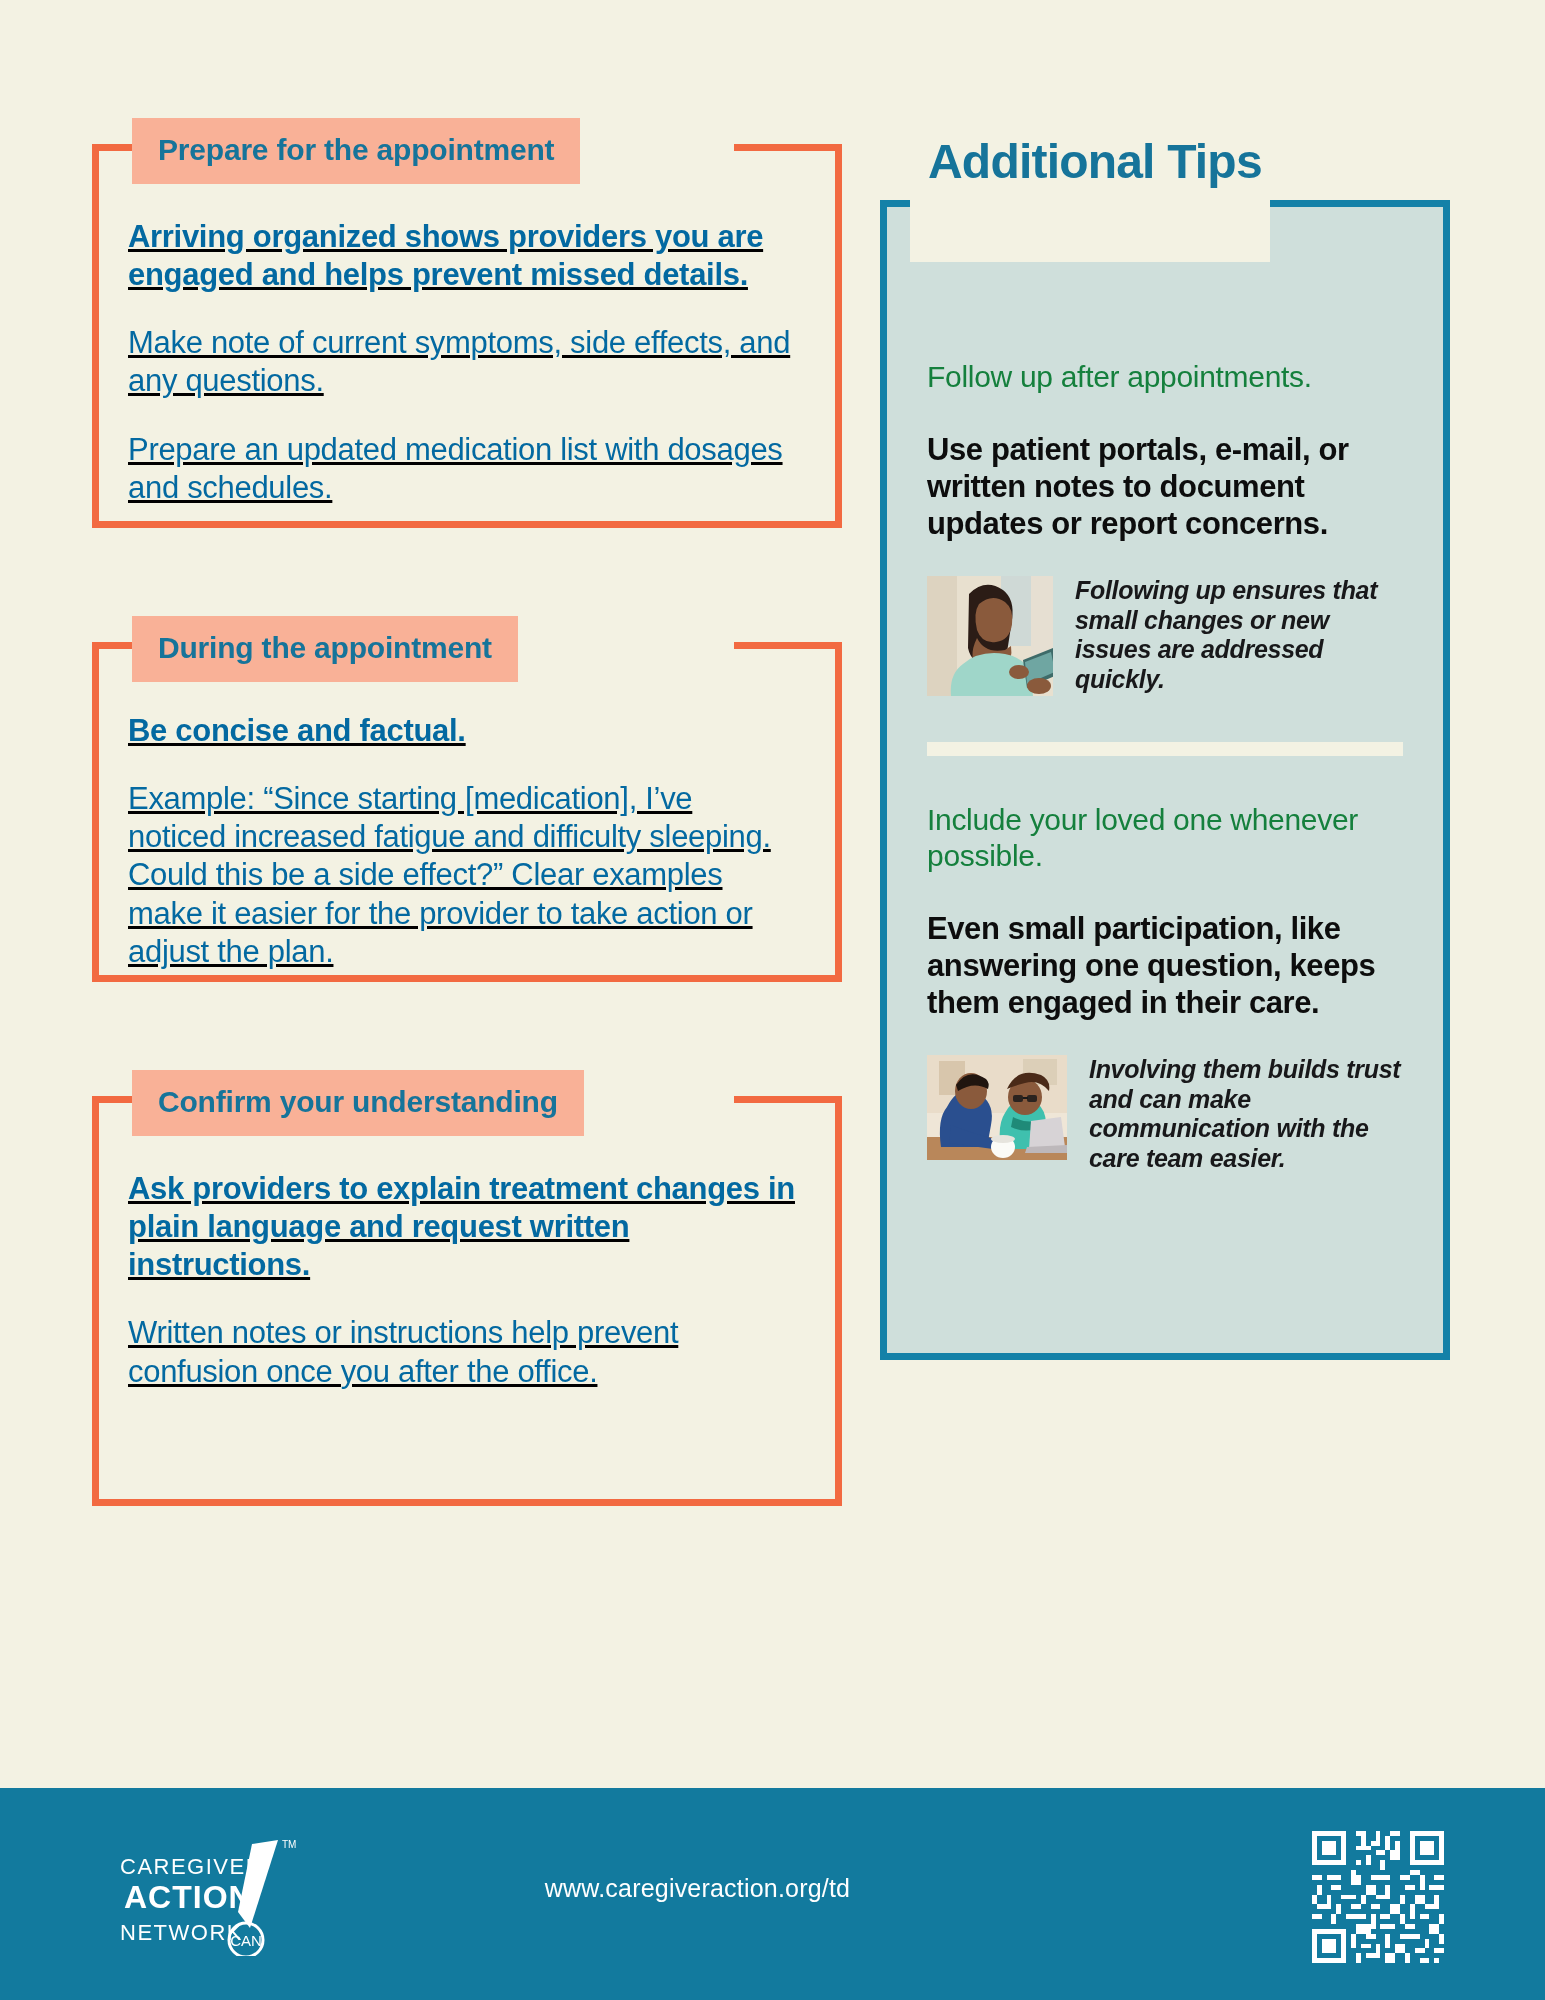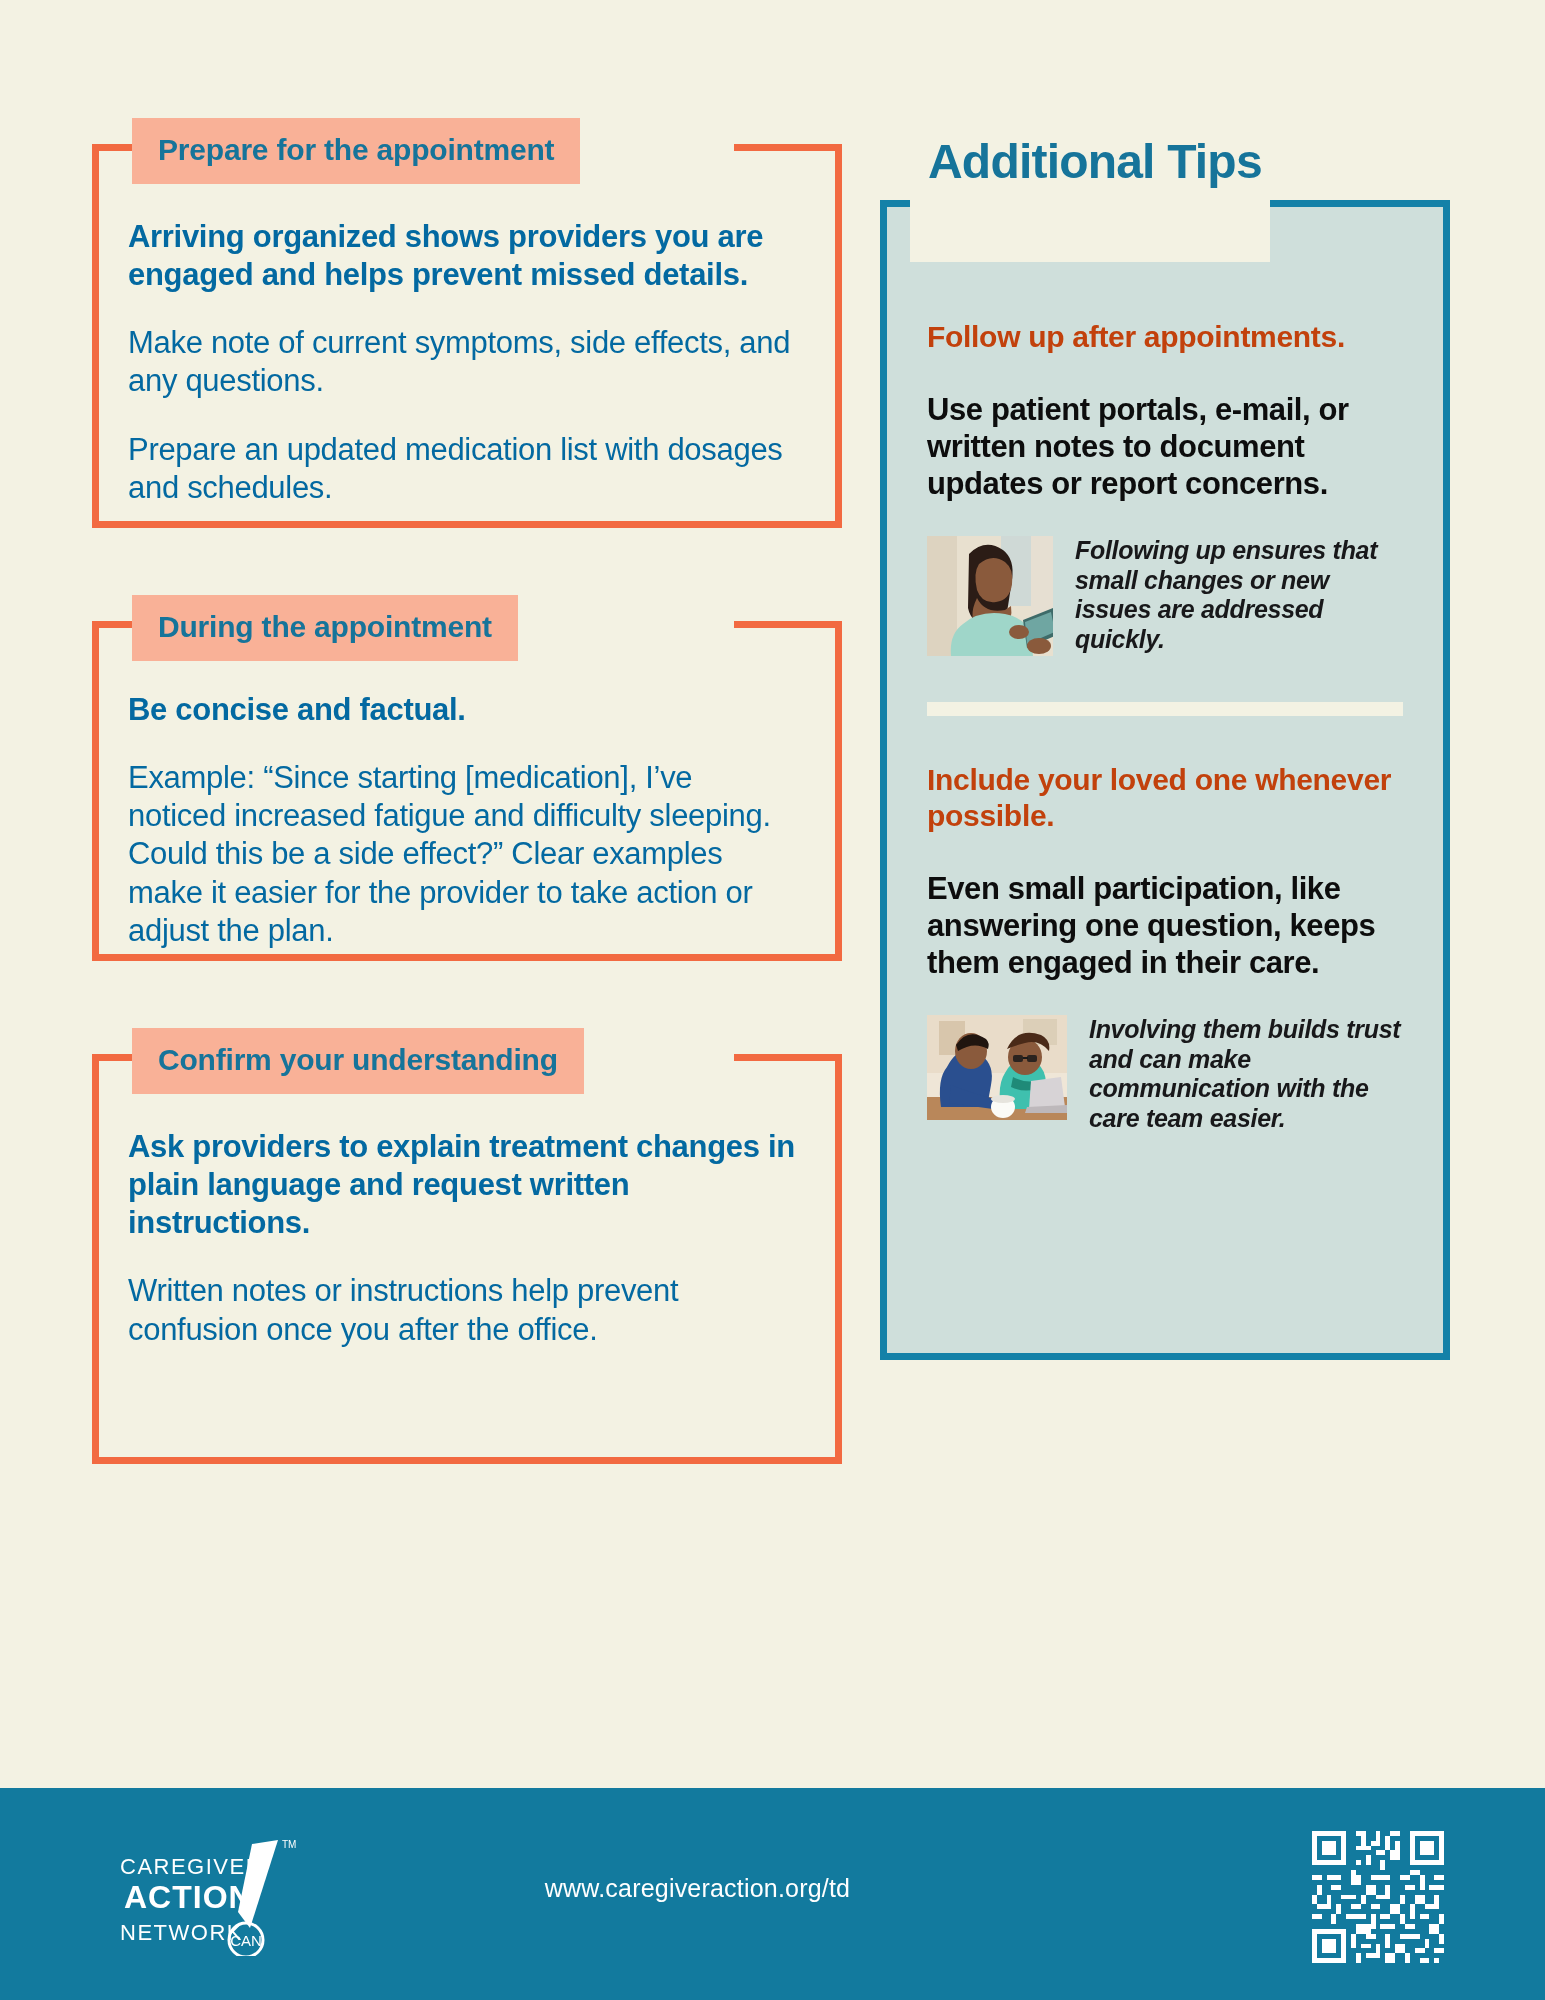--- a/index.html
+++ b/index.html
@@ -22,21 +22,22 @@
   
   .left-col {
     position: absolute;
     left: 92px;
     top: 118px;
     width: 750px;
   }
 
   .section {
     position: relative;
-    margin-bottom: 67px;
+    margin-bottom: 88px;
+    text-decoration: underline;
   }
 
   
   .bracket {
     position: absolute;
     left: 0;
     top: 0;
     right: 0;
     bottom: 0;
     pointer-events: none;
@@ -143,26 +144,27 @@
   }
 
   .tips-inner {
     position: absolute;
     left: 0; top: 0;
     width: 100%;
     padding: 112px 40px 0 40px;
   }
 
   .tip-heading {
-    color: #c2410c;
+    color: #15803d;
     font-size: 30px;
-    font-weight: bold;
+    font-weight: normal;
     line-height: 1.19;
     letter-spacing: -0.3px;
     margin-bottom: 36px;
+    margin-top: 40px;
   }
 
   .tip-body {
     color: #0d0d0d;
     font-size: 31px;
     font-weight: bold;
     line-height: 1.2;
     letter-spacing: -0.4px;
     margin-bottom: 34px;
   }

